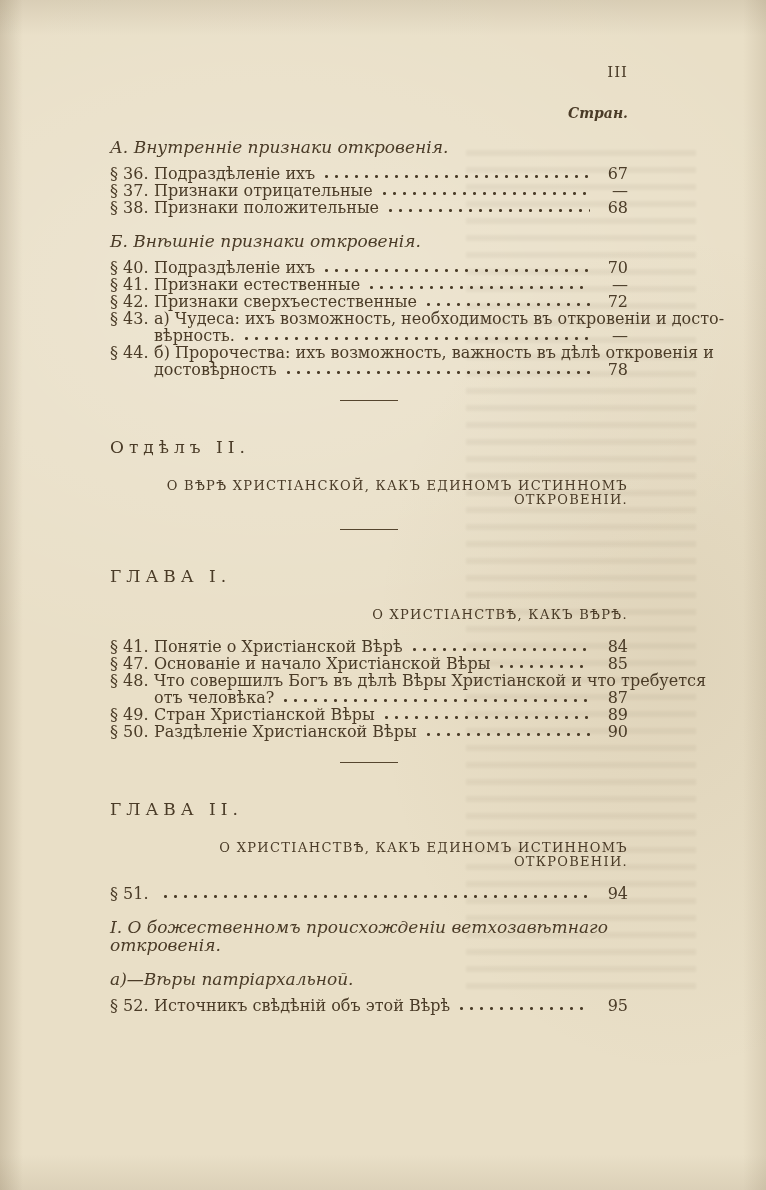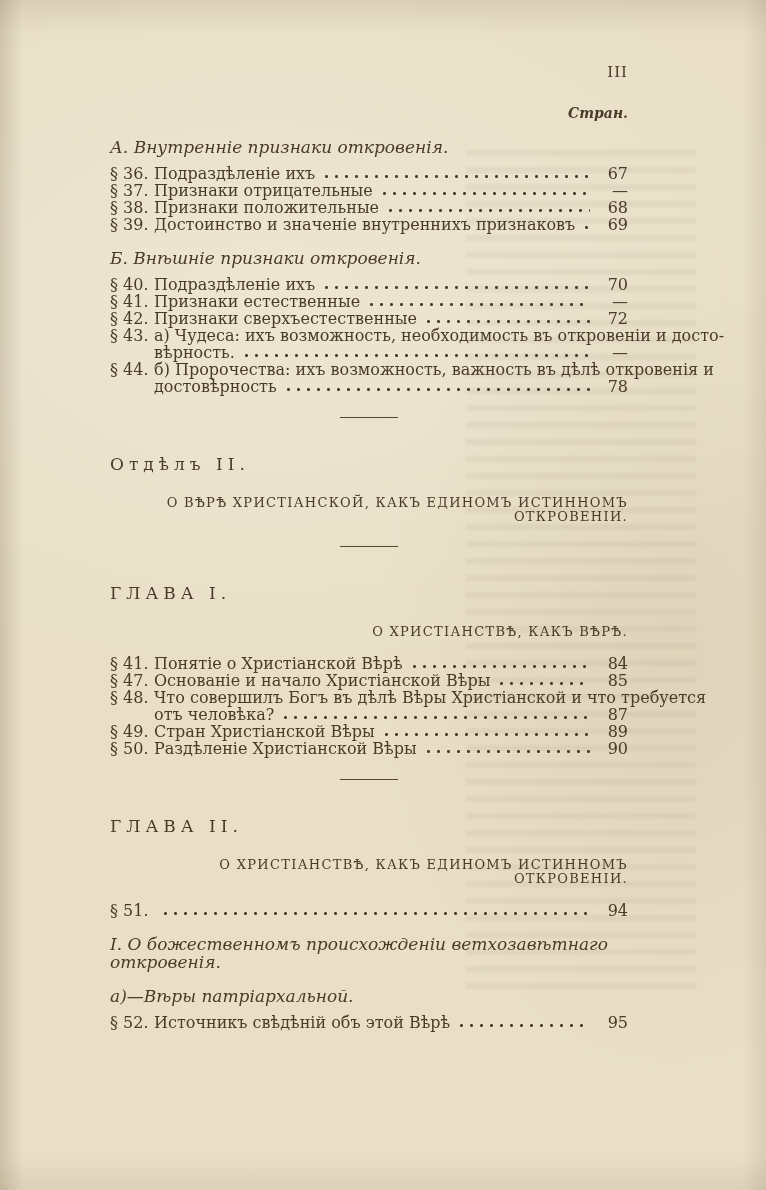--- a/index.html
+++ b/index.html
@@ -84,28 +84,20 @@
             </div>
           </div>
           <div class="entry">
             <div class="entry-line">
               <span class="num">§ 38.</span>
               <span class="txt">Признаки положительные</span>
               <span class="leader"></span>
               <span class="pg">68</span>
             </div>
           </div>
-          <div class="entry">
-            <div class="entry-line">
-              <span class="num">§ 39.</span>
-              <span class="txt">Достоинство и значеніе внутреннихъ признаковъ</span>
-              <span class="leader"></span>
-              <span class="pg">69</span>
-            </div>
-          </div>
         </div>
         <div class="sub-ital">Б. Внѣшніе признаки откровенія.</div>
         <div class="entries">
           <div class="entry">
             <div class="entry-line">
               <span class="num">§ 40.</span>
               <span class="txt">Подраздѣленіе ихъ</span>
               <span class="leader"></span>
               <span class="pg">70</span>
             </div>

